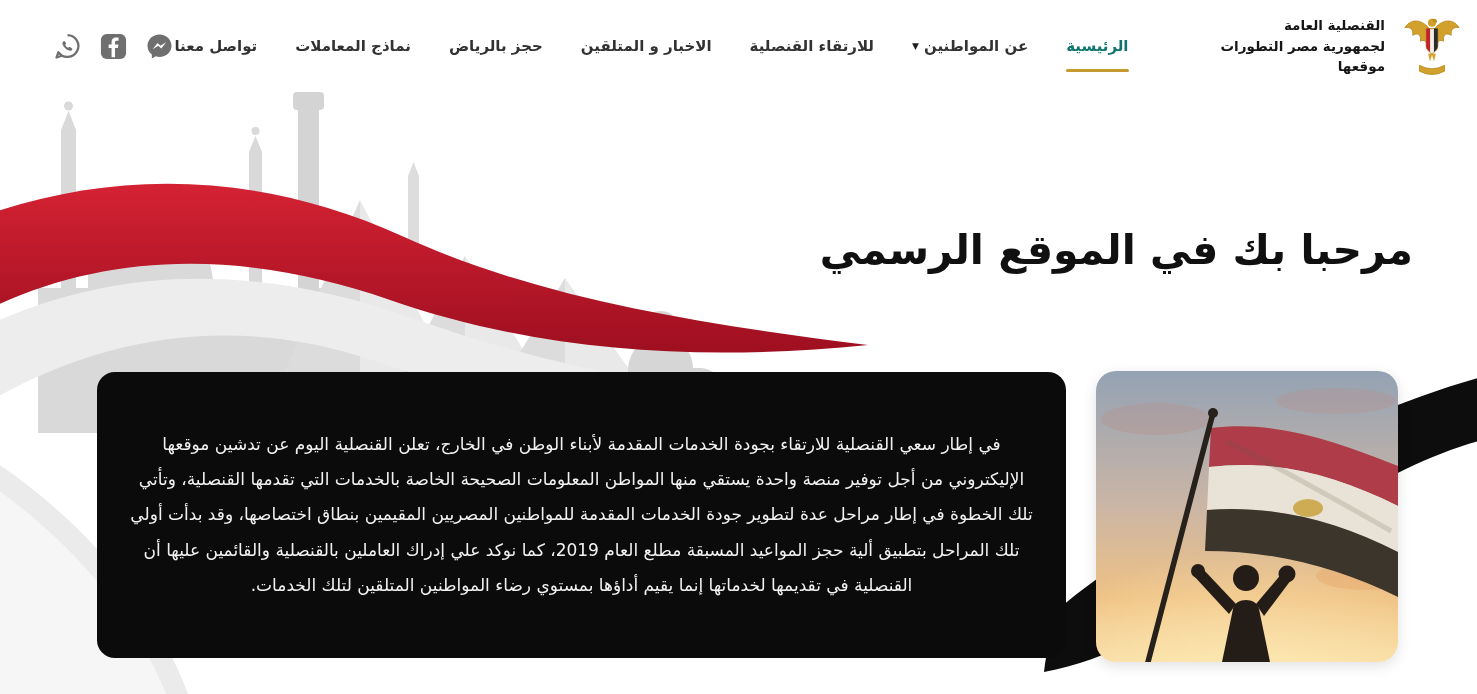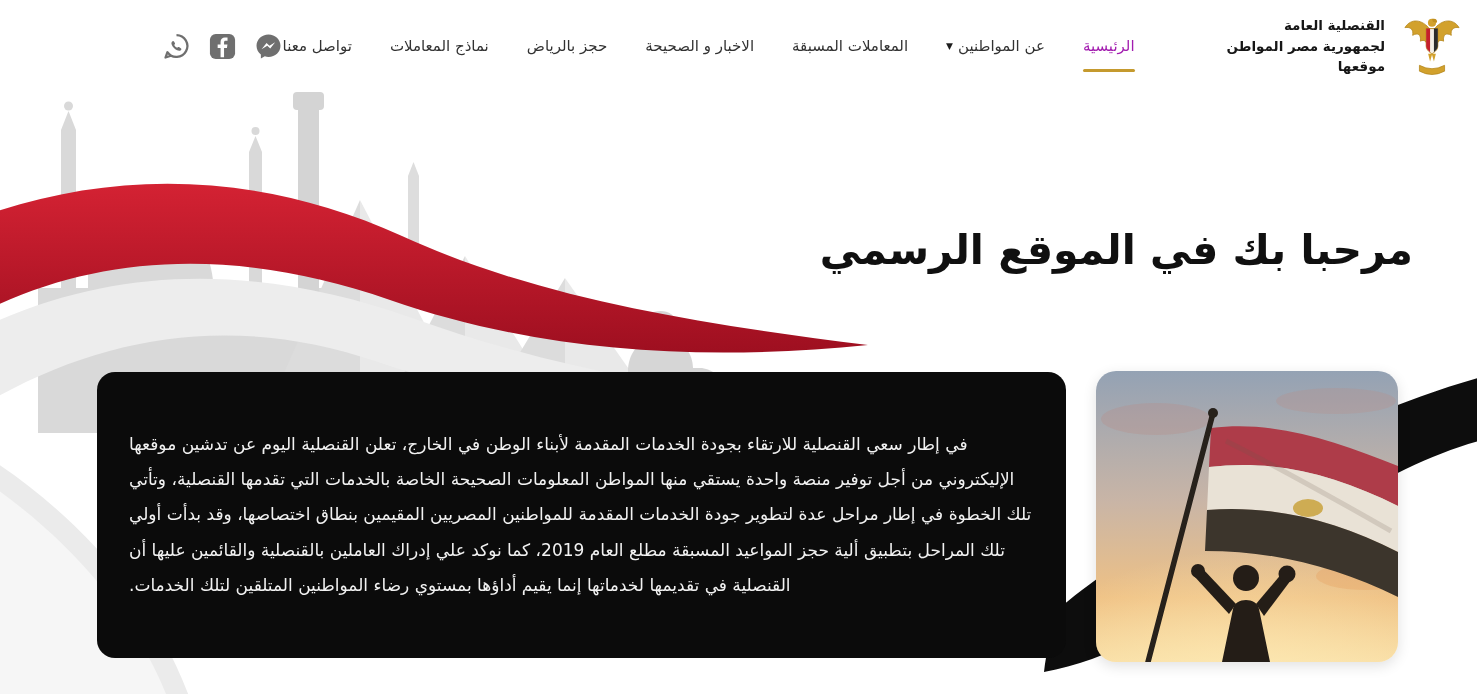--- a/index.html
+++ b/index.html
@@ -7,40 +7,40 @@
   body{font-family:"DejaVu Sans","Liberation Sans",sans-serif;}
   .page{position:relative;width:1477px;height:694px;overflow:hidden;background:#fff;direction:rtl;}
 
   
   .header{position:absolute;top:0;right:0;left:0;height:92px;background:#fff;z-index:10;
           display:flex;align-items:center;padding:0 16px 0 40px;}
   .brand{display:flex;align-items:center;gap:18px;cursor:pointer;}
   .brand-emblem{width:58px;height:64px;flex:0 0 auto;}
   .brand-text{font-size:13.5px;font-weight:bold;color:#161616;line-height:1.55;text-align:right;white-space:nowrap;}
   .nav{display:flex;align-items:center;gap:38px;margin-inline-start:92px;}
-  .nav a{position:relative;text-decoration:none;color:#323232;font-size:15px;font-weight:normal;white-space:nowrap;cursor:pointer;}
+  .nav a{position:relative;text-decoration:none;color:#323232;font-size:15px;font-weight:bold;white-space:nowrap;cursor:pointer;}
   .nav a .caret{font-size:9px;margin-inline-start:5px;color:#1d1d1d;vertical-align:2px;}
-  .nav a.active{color:#a21caf;}
+  .nav a.active{color:#0f766e;}
   .nav a.active::after{content:"";position:absolute;right:0;left:0;bottom:-17px;height:3px;background:var(--gold,#c59a2e);border-radius:2px;}
   .social{display:flex;direction:ltr;align-items:center;gap:17px;margin-inline-start:auto;}
   .social a{display:block;width:29px;height:29px;cursor:pointer;}
   .social svg{width:100%;height:100%;display:block;}
 
   
   .bg-art{position:absolute;top:0;left:0;width:1477px;height:694px;z-index:1;}
 
   
   .hero-title{position:absolute;top:222px;right:64px;z-index:4;text-align:right;color:#101010;
               font-size:41px;font-weight:800;line-height:1.38;margin:0;}
   .hero-title span{display:block;}
 
   
   .intro-panel{position:absolute;top:372px;right:411px;left:97px;height:286px;background:#0b0b0b;
                border-radius:18px;z-index:5;display:flex;align-items:center;padding:0 32px;}
-  .intro-panel p{margin:0;width:100%;color:#f2f2f2;font-size:17px;line-height:2.06;text-align:left;font-weight:500;}
+  .intro-panel p{margin:0;width:100%;color:#f2f2f2;font-size:17px;line-height:2.06;text-align:center;font-weight:500;}
 
   
   .hero-photo{position:absolute;top:371px;left:1096px;width:302px;height:291px;border-radius:20px;
               overflow:hidden;z-index:6;box-shadow:0 4px 14px rgba(0,0,0,.12);}
   .hero-photo svg{display:block;width:100%;height:100%;}
 </style>
 </head>
 <body>
 
 <div class="page">
@@ -63,30 +63,30 @@
           <path d="M24 15 L28 15 L28 39.2 C25.8 37.6 24 35.4 24 33 Z" fill="#c5202b"></path>
           <path d="M32 15 L36 15 L36 33 C36 35.4 34.2 37.6 32 39.2 Z" fill="#2b2b2b"></path>
         </g>
 
         <path d="M26 41 L28 49 L30 42 L32 49 L34 41 Z" fill="#d2a12c"></path>
 
         <path d="M17 53 Q30 60 43 53 L43 59 Q30 66 17 59 Z" fill="#d2a12c" stroke="#b4861d" stroke-width="0.8"></path>
       </svg>
       <div class="brand-text">
         <div>القنصلية العامة</div>
-        <div>لجمهورية مصر المواطن</div>
+        <div>لجمهورية مصر التطورات</div>
         <div>موقعها</div>
       </div>
     </div>
 
     <nav class="nav">
       <a class="active">الرئيسية</a>
       <a><span>عن المواطنين</span><span class="caret">▼</span></a>
-      <a>المعاملات المسبقة</a>
-      <a>الاخبار و الصحيحة</a>
+      <a>للارتقاء القنصلية</a>
+      <a>الاخبار و المتلقين</a>
       <a>حجز بالرياض</a>
       <a>نماذج المعاملات</a>
       <a>تواصل معنا</a>
     </nav>
 
     <div class="social">
       <a aria-label="whatsapp">
         <svg viewBox="0 0 30 30">
           <path d="M15 3.2 A11.3 11.3 0 1 1 5.6 20.9 L3.6 26.4 L9.3 24.6 A11.3 11.3 0 0 0 15 25.8" fill="none" stroke="#6f6f6f" stroke-width="2.3" stroke-linejoin="round"></path>
           <path d="M11 9.5 C10 10 9.4 11.3 10 13 C10.8 15.3 13 17.8 15.6 19 C17.6 19.9 19.3 19.5 19.9 18.3 C20.2 17.7 20 17.1 19.4 16.7 L17.6 15.6 C17.1 15.3 16.7 15.4 16.3 15.8 L15.7 16.4 C14.4 15.8 13.2 14.6 12.6 13.4 L13.2 12.7 C13.6 12.3 13.6 11.9 13.3 11.4 L12.4 9.9 C12 9.3 11.5 9.2 11 9.5 Z" fill="#6f6f6f"></path>

